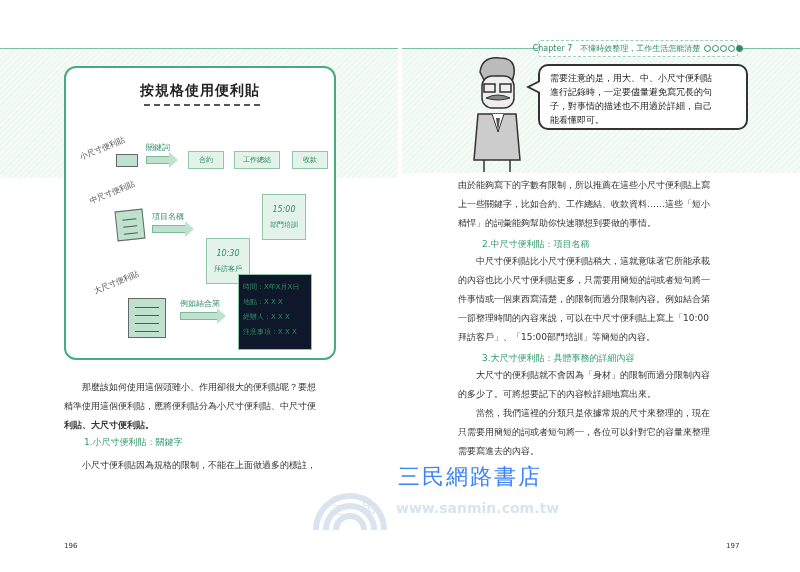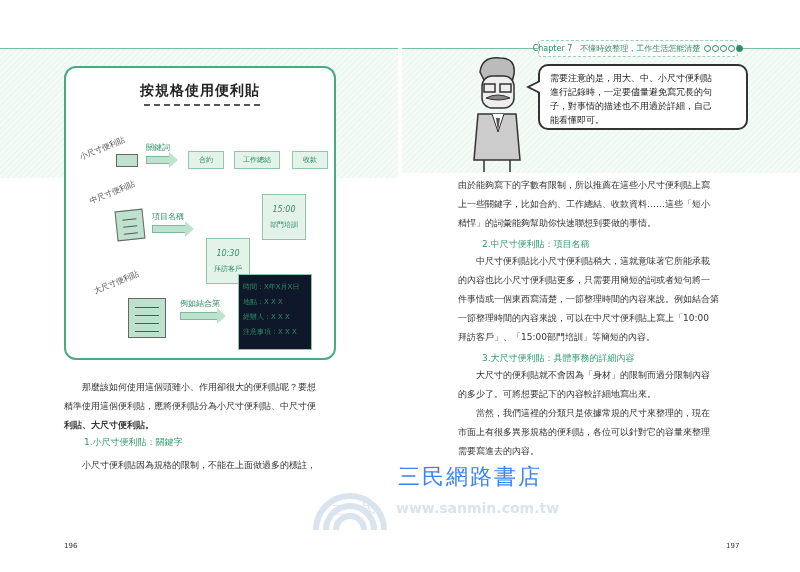--- a/index.html
+++ b/index.html
@@ -177,30 +177,30 @@
   </div>
   <div class="bubble-tail-inner"></div>
 
   <div class="para" style="left:458px; top:176px;">由於能夠寫下的字數有限制，所以推薦在這些小尺寸便利貼上寫</div>
   <div class="para" style="left:458px; top:195px;">上一些關鍵字，比如合約、工作總結、收款資料……這些「短小</div>
   <div class="para" style="left:458px; top:214px;">精悍」的詞彙能夠幫助你快速聯想到要做的事情。</div>
   <div class="heading-green" style="left:482px; top:238px;">2.中尺寸便利貼：項目名稱</div>
 
   <div class="para" style="left:476px; top:252px;">中尺寸便利貼比小尺寸便利貼稍大，這就意味著它所能承載</div>
   <div class="para" style="left:458px; top:271px;">的內容也比小尺寸便利貼更多，只需要用簡短的詞或者短句將一</div>
-  <div class="para" style="left:458px; top:290px;">件事情或一個東西寫清楚，一節整理時間的內容來說。例如結合第</div>
+  <div class="para" style="left:458px; top:290px;">件事情或一個東西寫清楚，的限制而過分限制內容。例如結合第</div>
   <div class="para" style="left:458px; top:309px;">一節整理時間的內容來說，可以在中尺寸便利貼上寫上「10:00</div>
   <div class="para" style="left:458px; top:328px;">拜訪客戶」、「15:00部門培訓」等簡短的內容。</div>
 
   <div class="heading-green" style="left:482px; top:352px;">3.大尺寸便利貼：具體事務的詳細內容</div>
   <div class="para" style="left:476px; top:366px;">大尺寸的便利貼就不會因為「身材」的限制而過分限制內容</div>
   <div class="para" style="left:458px; top:385px;">的多少了。可將想要記下的內容較詳細地寫出來。</div>
 
   <div class="para" style="left:476px; top:404px;">當然，我們這裡的分類只是依據常規的尺寸來整理的，現在</div>
-  <div class="para" style="left:458px; top:423px;">市面上有很多異形規格的便利貼，各位可以針對它的容量來整理</div>
+  <div class="para" style="left:458px; top:423px;">只需要用簡短的詞或者短句將一，各位可以針對它的容量來整理</div>
   <div class="para" style="left:458px; top:442px;">需要寫進去的內容。</div>
 
   <div class="page-num" style="left:726px;">197</div>
 
   <div class="watermark">
     <svg class="wm-arc" viewBox="0 0 80 60">
       <path d="M6 58 A34 34 0 0 1 74 58" fill="none" stroke="#d9e4ef" stroke-width="6"></path>
       <path d="M16 58 A24 24 0 0 1 64 58" fill="none" stroke="#d9e4ef" stroke-width="6"></path>
       <path d="M26 58 A14 14 0 0 1 54 58" fill="none" stroke="#d9e4ef" stroke-width="6"></path>
     </svg>

